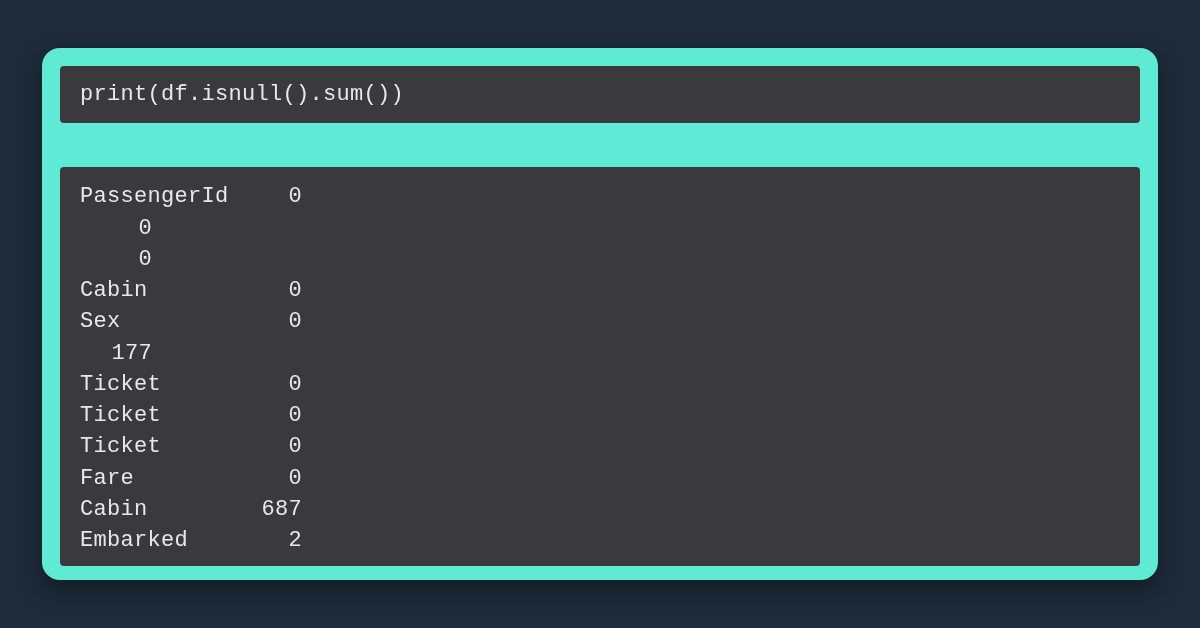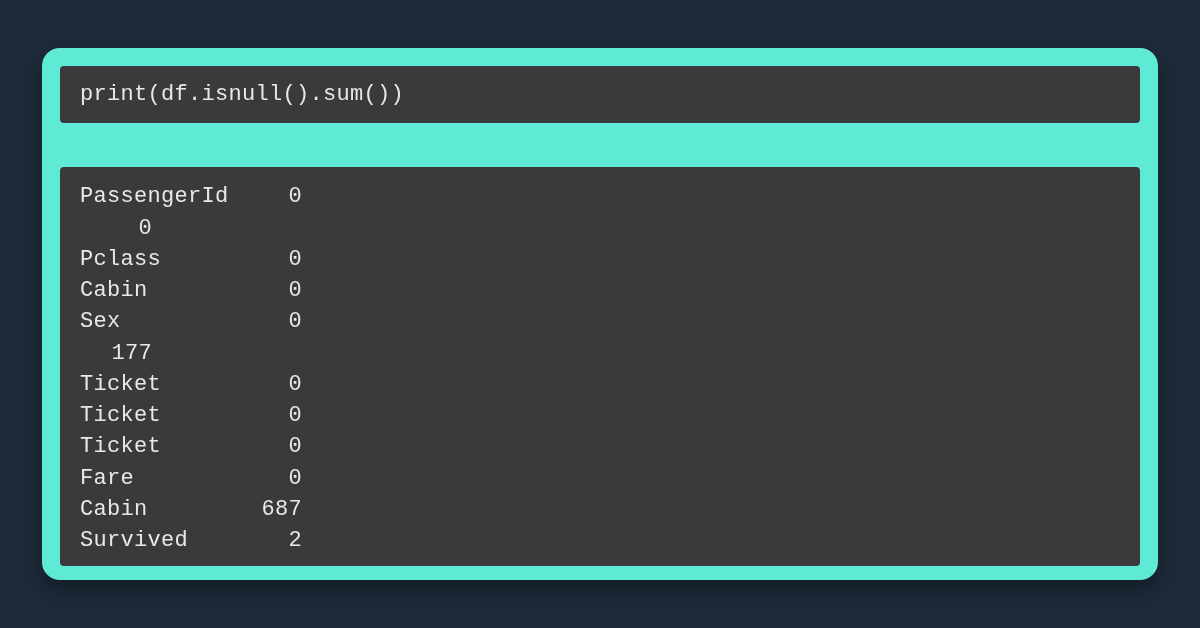--- a/index.html
+++ b/index.html
@@ -71,21 +71,20 @@
 
   <div class="output-block">
     <div class="row">
       <span class="col-label">PassengerId</span>
       <span class="col-value">0</span>
     </div>
     <div class="row">
       <span class="col-value">0</span>
     </div>
     <div class="row">
-      <span class="col-label">Pclass</span>
       <span class="col-value">0</span>
     </div>
     <div class="row">
       <span class="col-label">Cabin</span>
       <span class="col-value">0</span>
     </div>
     <div class="row">
       <span class="col-label">Sex</span>
       <span class="col-value">0</span>
     </div>
@@ -106,18 +105,18 @@
     </div>
     <div class="row">
       <span class="col-label">Fare</span>
       <span class="col-value">0</span>
     </div>
     <div class="row">
       <span class="col-label">Cabin</span>
       <span class="col-value">687</span>
     </div>
     <div class="row">
-      <span class="col-label">Survived</span>
+      <span class="col-label">Embarked</span>
       <span class="col-value">2</span>
     </div>
   </div>
 
 </div>
 
 </body></html>

